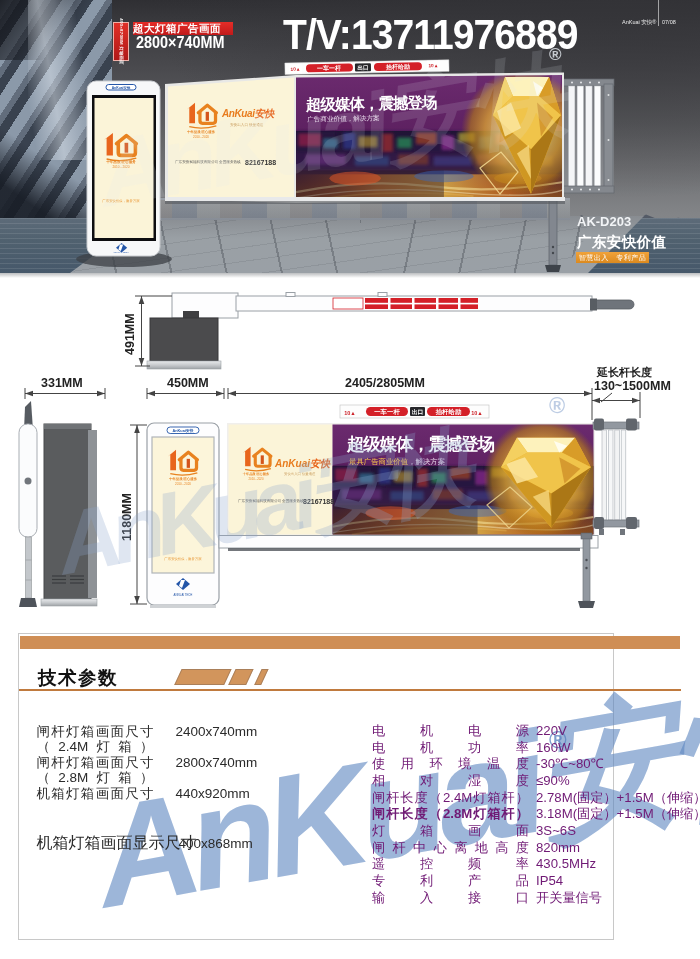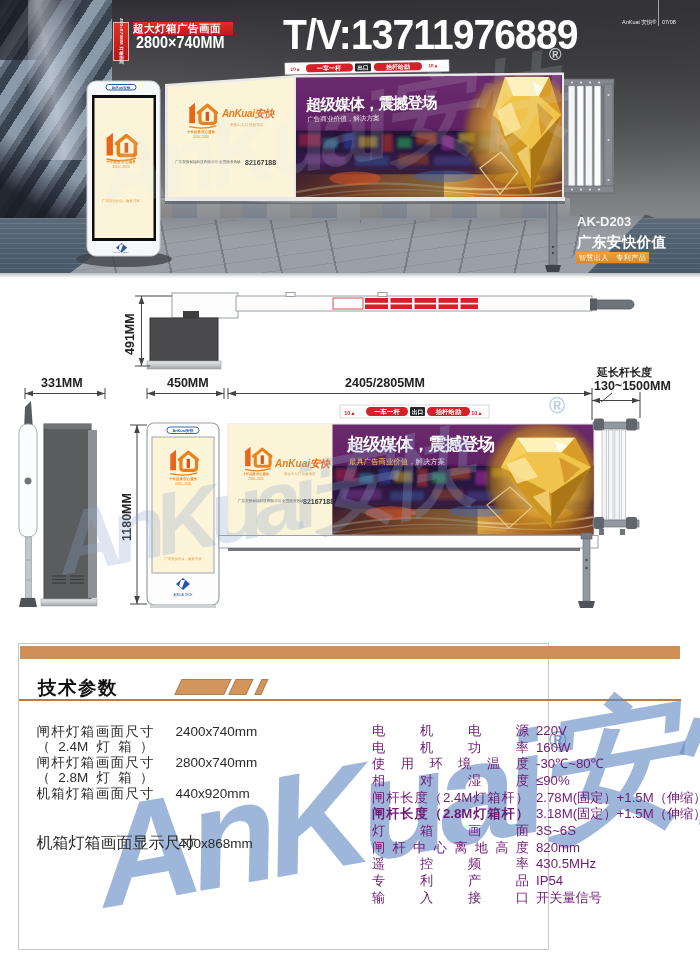--- a/index.html
+++ b/index.html
@@ -484,21 +484,21 @@
       <rect x="626" y="517" width="11" height="12" rx="2" fill="#61666d"></rect>
       <rect x="599" y="529" width="5" height="6" fill="#70757c"></rect>
       <rect x="620" y="529" width="5" height="6" fill="#70757c"></rect>
     </g>
 
     <text x="64" y="577" font-size="88" font-weight="bold" font-style="italic" fill="rgba(140,166,206,.28)" transform="rotate(-11 52 577)" letter-spacing="-9">AnKuai安快</text>
 
     <text x="549" y="413" font-size="22" font-weight="bold" fill="rgba(136,164,206,.55)">®</text>
   </svg>
 
-  <div class="abs" style="left:18px;top:633px;width:531px;height:307px;border:1px solid #c8c8c8;background:#fff;margin-top:10px;">
+  <div class="abs" style="left:18px;top:633px;width:596px;height:307px;border:1px solid #c8c8c8;background:#fff;">
 
     <div class="abs" style="left:1px;top:2px;width:660px;height:13px;background:#cf8e55;"></div>
 
     <div class="abs" style="left:19px;top:31px;font-size:18.5px;font-weight:bold;color:#111;letter-spacing:1.5px;">技术参数</div>
 
     <div class="abs" style="left:159px;top:35px;width:50px;height:15.5px;background:#d2955c;border:1px solid rgba(130,105,85,.5);transform:skewX(-25deg);"></div>
     <div class="abs" style="left:213px;top:35px;width:18px;height:15.5px;background:#d2955c;border:1px solid rgba(130,105,85,.5);transform:skewX(-25deg);"></div>
     <div class="abs" style="left:238.5px;top:35px;width:7px;height:15.5px;background:#d2955c;border:1px solid rgba(130,105,85,.5);transform:skewX(-25deg);"></div>
 
     <div class="abs" style="left:0;top:55px;width:662px;height:2px;background:#c07a3e;"></div>

